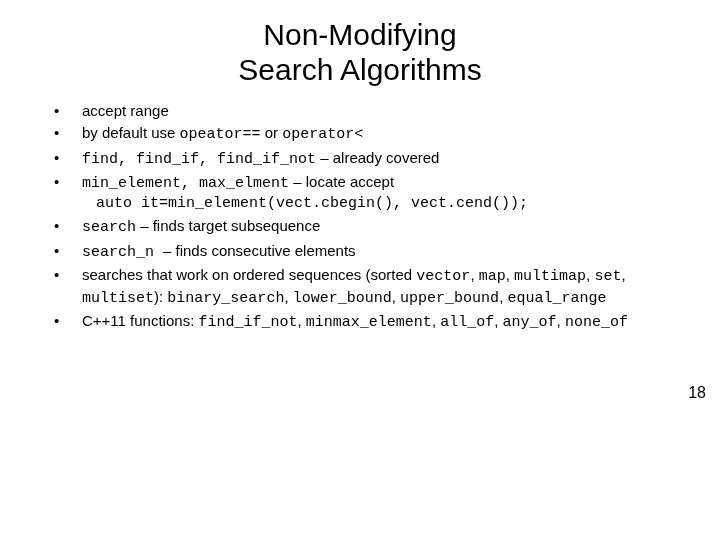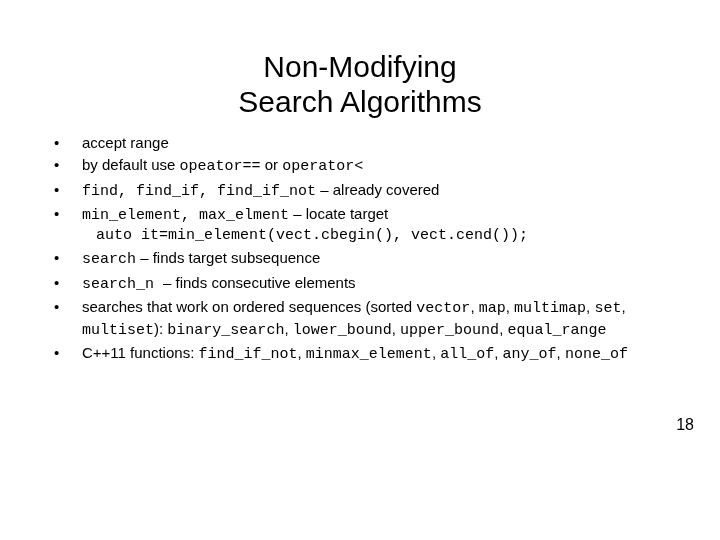--- a/index.html
+++ b/index.html
@@ -10,21 +10,20 @@
     background: #fff;
     font-family: Arial, Helvetica, sans-serif;
     color: #000;
     position: relative;
   }
   .slide {
     width: 720px;
     height: 428px;
     position: relative;
     box-sizing: border-box;
-    margin-top: 32px;
   }
   .title {
     text-align: center;
     font-size: 30px;
     line-height: 1.15;
     padding-top: 18px;
     font-weight: normal;
   }
   .body {
     padding: 14px 48px 0 48px;
@@ -50,21 +49,21 @@
   }
   .code {
     font-family: Liberation Mono, monospace;
   }
   .sub {
     display: block;
     padding-left: 14px;
   }
   .pagenum {
     position: absolute;
-    right: 26px;
+    right: 14px;
     bottom: 26px;
     font-size: 16px;
   }
 </style>
 </head>
 <body>
 
 <div class="slide">
 
   <div class="title">
@@ -75,21 +74,21 @@
   <div class="body">
     <ul class="bullets">
 
 
       <li><span>accept range</span></li>
 
       <li><span>by default use </span><span class="code">opeator==</span><span> or </span><span class="code">operator&lt;</span></li>
 
       <li><span class="code">find, find_if, find_if_not</span><span> – already covered</span></li>
 
-      <li><span class="code">min_element, max_elment</span><span> – locate target</span><span class="sub code">auto it=min_element(vect.cbegin(), vect.cend());</span></li>
+      <li><span class="code">min_element, max_elment</span><span> – locate accept</span><span class="sub code">auto it=min_element(vect.cbegin(), vect.cend());</span></li>
 
 
 
       <li><span class="code">search</span><span> – finds target subsequence</span></li>
 
       <li><span class="code">search_n </span><span> – finds consecutive elements</span></li>
 
       <li><span>searches that work on ordered sequences (sorted </span><span class="code">vector</span><span>, </span><span class="code">map</span><span>, </span><span class="code">multimap</span><span>, </span><span class="code">set</span><span>, </span><span class="code">multiset</span><span>): </span><span class="code">binary_search</span><span>, </span><span class="code">lower_bound</span><span>, </span><span class="code">upper_bound</span><span>, </span><span class="code">equal_range</span></li>
 
       <li><span>C++11 functions: </span><span class="code">find_if_not</span><span>, </span><span class="code">minmax_element</span><span>, </span><span class="code">all_of</span><span>, </span><span class="code">any_of</span><span>, </span><span class="code">none_of</span></li>

